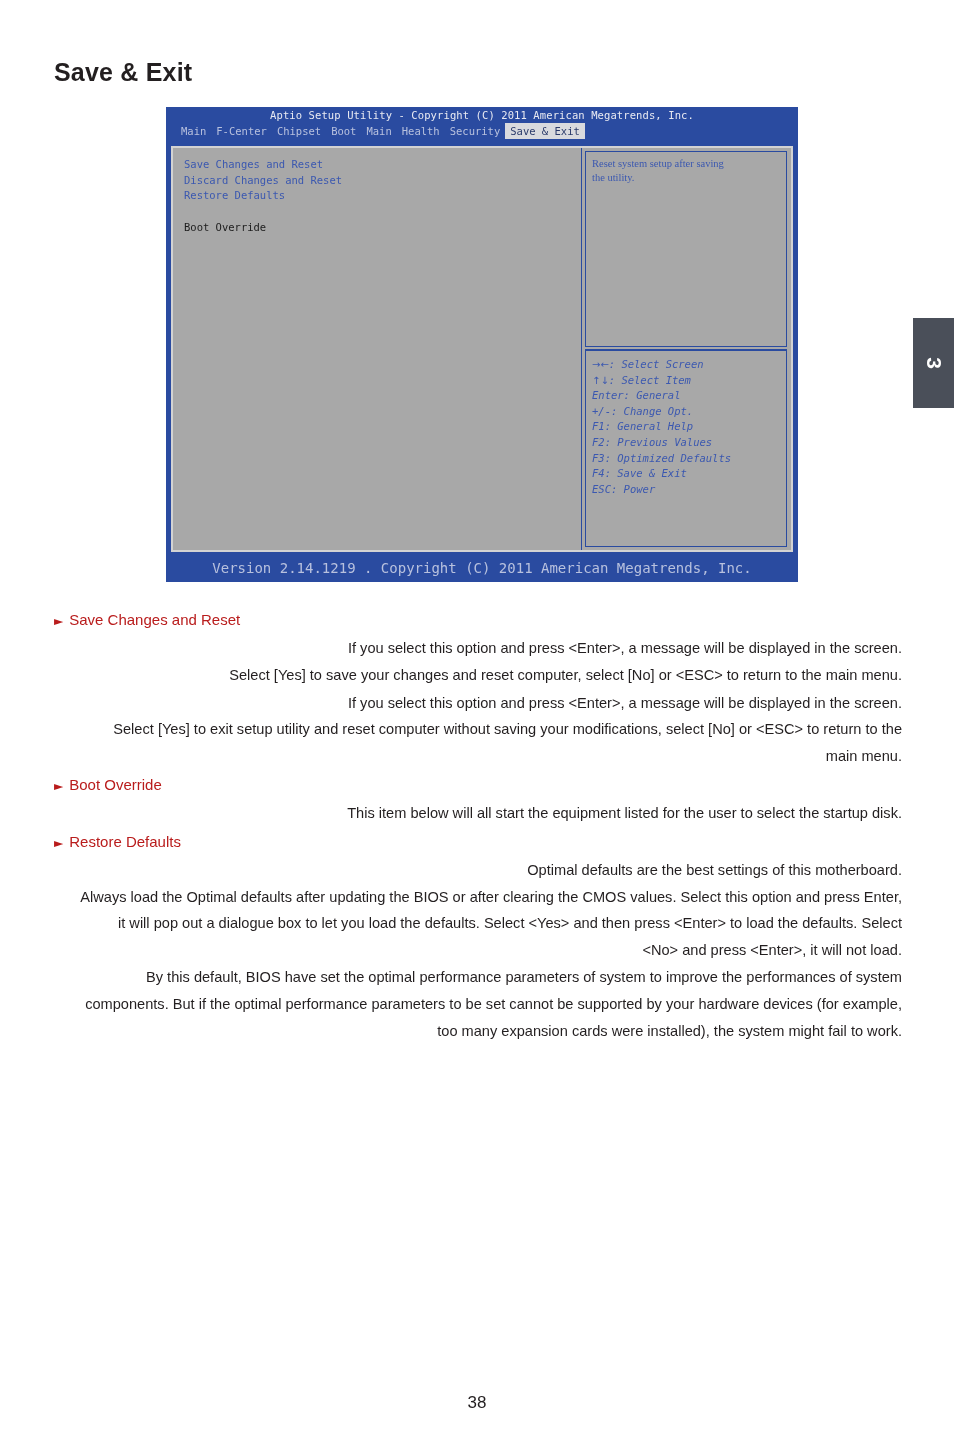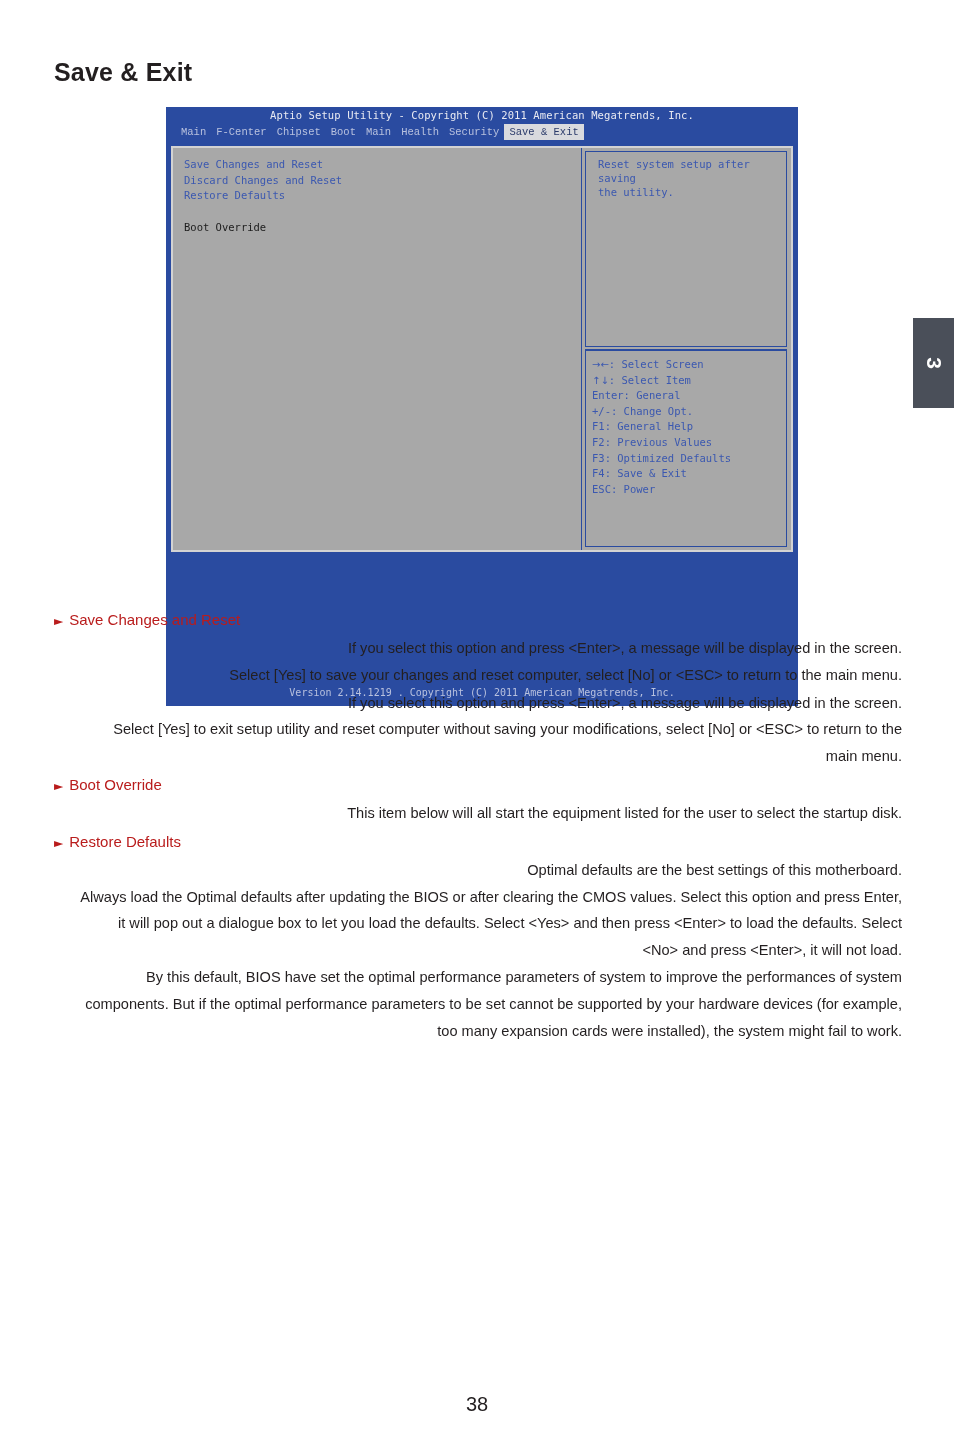--- a/index.html
+++ b/index.html
@@ -50,21 +50,21 @@
     font-weight: bold;
     transform: rotate(90deg);
   }
 
   
   #bios {
     position: absolute;
     left: 166px;
     top: 107px;
     width: 632px;
-    height: 599px;
+    height: 475px;
     background: #2a4ba0;
     font-family: "DejaVu Sans Mono", "Liberation Mono", monospace;
     box-sizing: border-box;
   }
   #bios-titlebar {
     height: 16px;
     line-height: 16px;
     text-align: center;
     color: #e9eaf2;
     font-size: 10.5px;
@@ -75,21 +75,20 @@
     height: 16px;
     line-height: 16px;
     padding-left: 10px;
     white-space: nowrap;
     font-size: 10.5px;
   }
   #bios-menubar .tab {
     color: #b8c1de;
     padding: 0 5px;
     display: inline-block;
-    font-family: Liberation Mono, monospace;
   }
   #bios-menubar .tab.active {
     background: #d9dade;
     color: #2a3a6a;
   }
 
   #bios-body {
     position: absolute;
     left: 5px;
     top: 39px;
@@ -123,37 +122,39 @@
     box-sizing: border-box;
   }
   #help-box {
     position: absolute;
     left: 3px;
     top: 3px;
     right: 4px;
     height: 196px;
     border: 1px solid #2a4ba0;
     box-sizing: border-box;
-    padding: 5px 6px 0 12px;
+    padding: 5px 6px 0 6px;
+    font-family: Liberation Serif, serif;
   }
   #help-box .help-line {
     font-size: 10.5px;
     line-height: 14px;
     color: #3b58b0;
   }
   #legend-box {
     position: absolute;
     left: 3px;
     top: 201px;
     right: 4px;
     bottom: 3px;
     border: 1px solid #2a4ba0;
     border-top: 2px solid #2a4ba0;
     box-sizing: border-box;
     padding: 6px 6px 0 6px;
+    font-style: italic;
   }
   #legend-box .legend-line {
     font-size: 10.5px;
     line-height: 15.6px;
     color: #3b58b0;
     white-space: nowrap;
   }
   #legend-box .legend-line .glyph {
     font-family: "DejaVu Sans", sans-serif;
     font-size: 10px;
@@ -161,21 +162,21 @@
 
   #bios-footer {
     position: absolute;
     left: 0;
     bottom: 0;
     width: 632px;
     height: 27px;
     line-height: 27px;
     text-align: center;
     color: #b8c1de;
-    font-size: 10px;
+    font-size: 14px;
     white-space: nowrap;
   }
 
   
   #content {
     position: absolute;
     left: 54px;
     top: 606px;
     width: 848px;
   }
@@ -203,21 +204,21 @@
     text-align: right;
   }
 
   
   #page-number {
     position: absolute;
     left: 0;
     top: 1393px;
     width: 954px;
     text-align: center;
-    font-size: 20px;
+    font-size: 17px;
     color: #231f20;
   }
 </style>
 </head>
 <body>
 
 <div id="page-title">Save &amp; Exit</div>
 
 <div id="chapter-tab">
   <div class="num">3</div>

